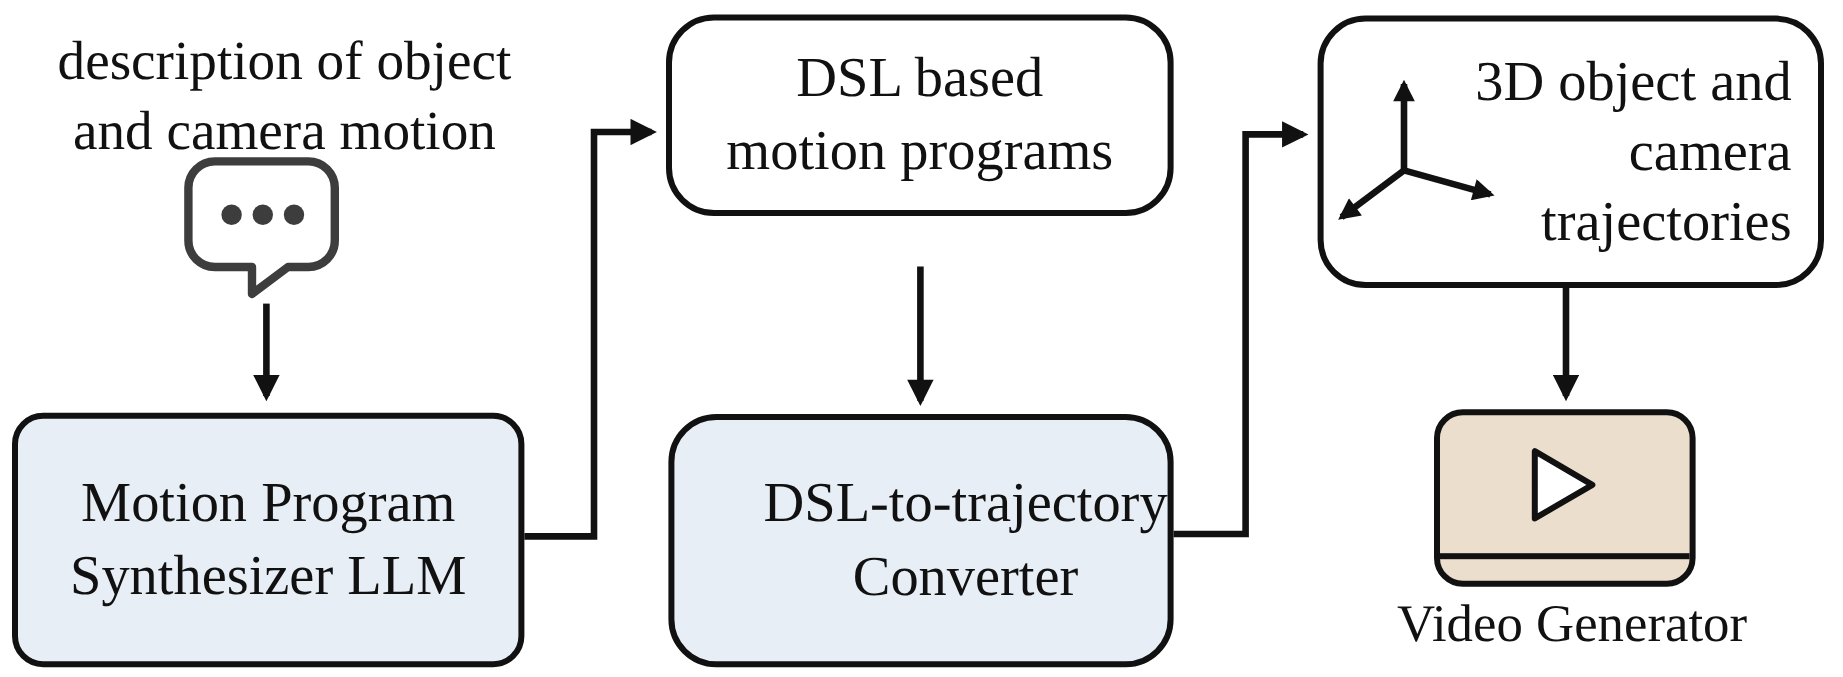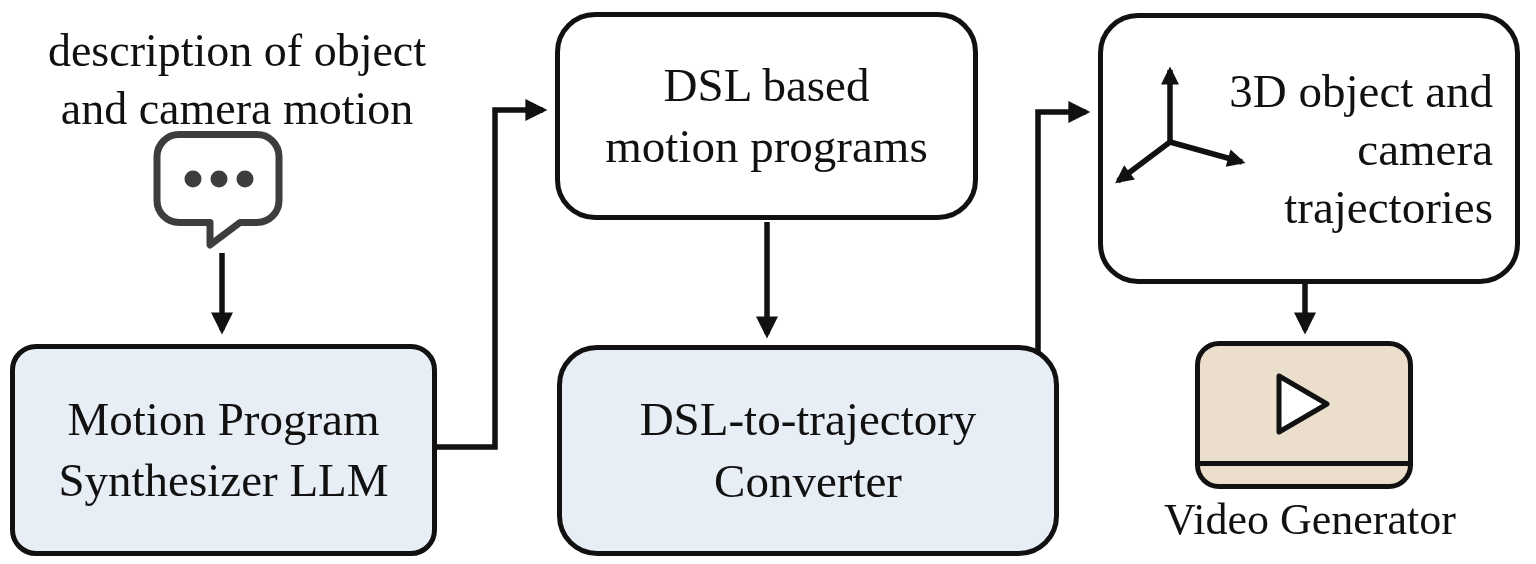--- a/index.html
+++ b/index.html
@@ -13,23 +13,23 @@
     font-size:46px;line-height:1.26;text-align:center;white-space:pre-line;
   }
   .box{
     position:absolute;box-sizing:border-box;border:5px solid #111111;border-radius:40px;
     display:flex;align-items:center;justify-content:center;
     font-size:47px;line-height:1.3;text-align:center;white-space:pre-line;
   }
   .box-blue{background:#e8eef5;}
   .box-white{background:#ffffff;}
   .box-llm{left:10px;top:344px;width:427px;height:212px;border-radius:26px;}
-  .box-dsl{left:555px;top:12px;width:423px;height:208px;}
-  .box-conv{left:557px;top:345px;width:502px;height:211px;}
-  .box-traj{left:1098px;top:13px;width:422px;height:271px;}
+  .box-dsl{left:555px;top:12px;width:423px;height:168px;}
+  .box-conv{left:557px;top:345px;width:421px;height:211px;justify-content:flex-end;}
+  .box-traj{left:1098px;top:13px;width:422px;height:227px;}
   .traj-label{
     position:absolute;right:22px;top:50%;transform:translateY(-50%);
     text-align:right;white-space:pre-line;line-height:1.24;font-size:47px;
   }
   .bubble-svg{position:absolute;left:152px;top:130px;}
   .axes-svg{position:absolute;left:1090px;top:38px;}
   .video-icon{
     position:absolute;left:1195px;top:341px;width:218px;height:148px;box-sizing:border-box;
     border:5px solid #111111;border-radius:24px;background:#ebdecd;
     display:flex;align-items:center;justify-content:center;padding-bottom:23px;

